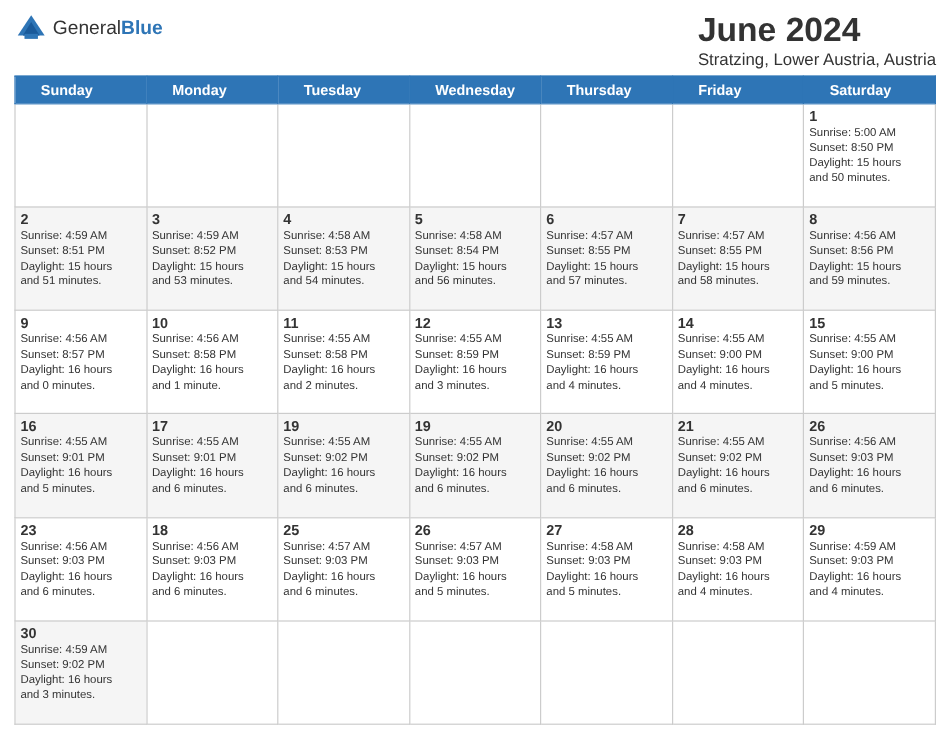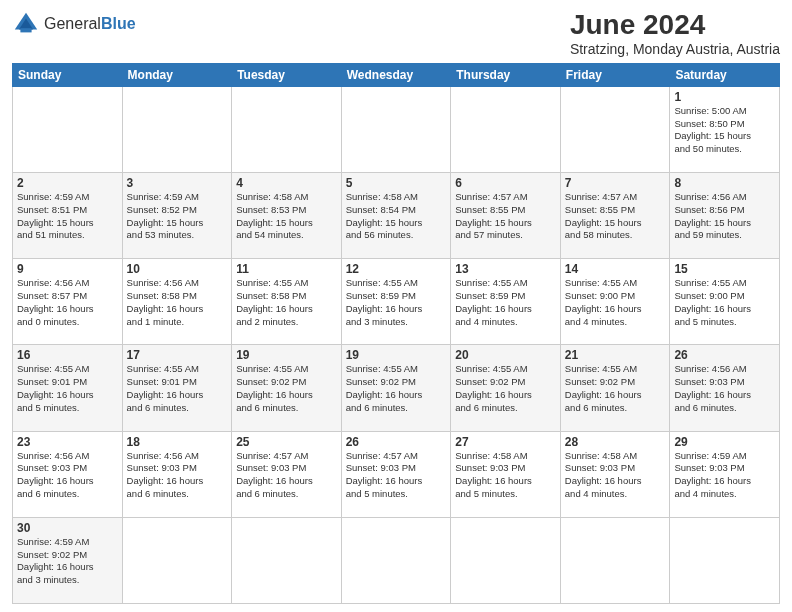--- a/index.html
+++ b/index.html
@@ -48,21 +48,21 @@
     }
     .calendar-table {
       width: 100%;
       border-collapse: collapse;
       flex: 1;
     }
     .calendar-table th {
       background-color: #2e75b6;
       color: #fff;
       text-align: left;
-      padding: 4px 5px;
+      padding: 4px 21px;
       font-size: 12px;
       font-weight: bold;
       border: 1px solid #2e75b6;
     }
     .calendar-table td {
       border: 1px solid #ccc;
       vertical-align: top;
       padding: 3px 4px;
       width: calc(100% / 7);
       background: #fff;
@@ -98,21 +98,21 @@
         <rect x="12" y="26" width="16" height="6" fill="#2e75b6"></rect>
       </svg>
       <div>
         <div style="font-size:16px; color:#333; line-height:1.1;">
           <span style="font-weight:normal;">General</span><span style="font-weight:bold; color:#2e75b6;">Blue</span>
         </div>
       </div>
     </div>
     <div class="title-block">
       <div class="calendar-title">June 2024</div>
-      <div class="calendar-subtitle">Stratzing, Monday Austria, Austria</div>
+      <div class="calendar-subtitle">Stratzing, Lower Austria, Austria</div>
     </div>
   </div>
 
   <table class="calendar-table">
     <thead>
       <tr>
       <th>Sunday</th>
           <th>Monday</th>
           <th>Tuesday</th>
           <th>Wednesday</th>

